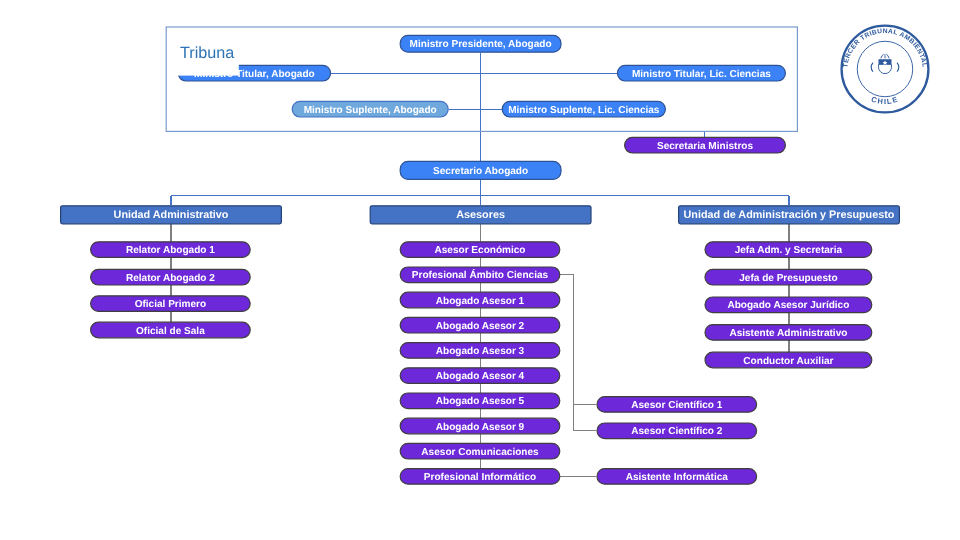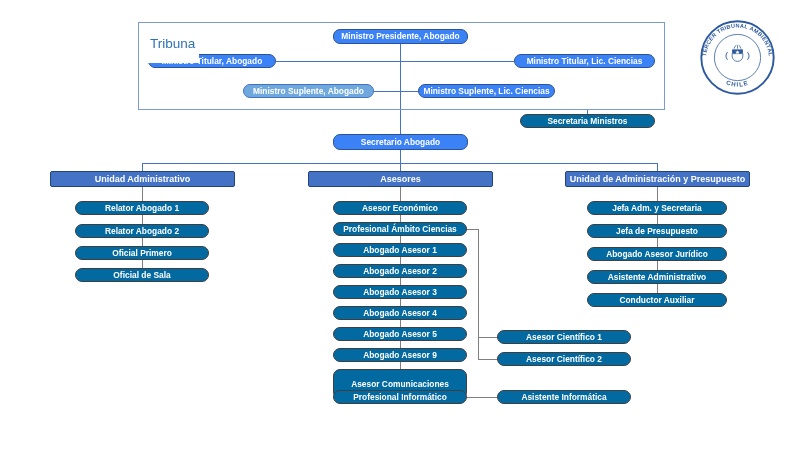--- a/index.html
+++ b/index.html
@@ -12,21 +12,21 @@
   .tribunal-box { position:absolute; left:138px; top:22px; width:527px; height:88px;
                   border:1px solid #7a9bd0; z-index:1; }
   .tribunal-title { position:absolute; left:146px; top:24px; font-size:13.5px; color:#2e74b5;
                     background:#ffffff; padding:12px 4px; z-index:3; }
 
   .node { position:absolute; display:flex; align-items:center; justify-content:center;
           color:#ffffff; font-weight:bold; font-size:8.4px; white-space:nowrap;
           text-align:center; border-radius:7px; z-index:2; line-height:1; }
   .blue      { background:#3b82f6; border:1px solid #2e5395; }
   .lightblue { background:#6fa8dc; border:1px solid #4472c4; }
-  .gray      { background:#0369a1; border:1px solid #3f3f3f; }
+  .gray      { background:#6d28d9; border:1px solid #3f3f3f; }
 
   .unit-header { position:absolute; display:flex; align-items:center; justify-content:center;
                  background:#4472c4; border:1px solid #24437a; color:#ffffff; font-weight:bold;
                  font-size:9px; white-space:nowrap; border-radius:2px; z-index:2;
                  top:171px; width:185px; height:16px; }
 
   .seal { position:absolute; left:699px; top:19px; width:77px; height:77px; z-index:2; }
 </style>
 </head>
 <body>
@@ -79,21 +79,21 @@
   <div class="node gray" style="left:75px;top:268px;width:134px;height:14px">Oficial de Sala</div>
 
   <div class="node gray" style="left:333px;top:201px;width:134px;height:14px">Asesor Económico</div>
   <div class="node gray" style="left:333px;top:222px;width:134px;height:14px">Profesional Ámbito Ciencias</div>
   <div class="node gray" style="left:333px;top:243px;width:134px;height:14px">Abogado Asesor 1</div>
   <div class="node gray" style="left:333px;top:264px;width:134px;height:14px">Abogado Asesor 2</div>
   <div class="node gray" style="left:333px;top:285px;width:134px;height:14px">Abogado Asesor 3</div>
   <div class="node gray" style="left:333px;top:306px;width:134px;height:14px">Abogado Asesor 4</div>
   <div class="node gray" style="left:333px;top:327px;width:134px;height:14px">Abogado Asesor 5</div>
   <div class="node gray" style="left:333px;top:348px;width:134px;height:14px">Abogado Asesor 9</div>
-  <div class="node gray" style="left:333px;top:369px;width:134px;height:30px">Asesor Comunicaciones</div>
+  <div class="node gray" style="left:333px;top:369px;width:134px;height:14px">Asesor Comunicaciones</div>
   <div class="node gray" style="left:333px;top:390px;width:134px;height:14px">Profesional Informático</div>
 
   <div class="node gray" style="left:587px;top:201px;width:140px;height:14px">Jefa Adm. y Secretaria</div>
   <div class="node gray" style="left:587px;top:224px;width:140px;height:14px">Jefa de Presupuesto</div>
   <div class="node gray" style="left:587px;top:247px;width:140px;height:14px">Abogado Asesor Jurídico</div>
   <div class="node gray" style="left:587px;top:270px;width:140px;height:14px">Asistente Administrativo</div>
   <div class="node gray" style="left:587px;top:293px;width:140px;height:14px">Conductor Auxiliar</div>
 
   <div class="node gray" style="left:497px;top:330px;width:134px;height:14px">Asesor Científico 1</div>
   <div class="node gray" style="left:497px;top:352px;width:134px;height:14px">Asesor Científico 2</div>

